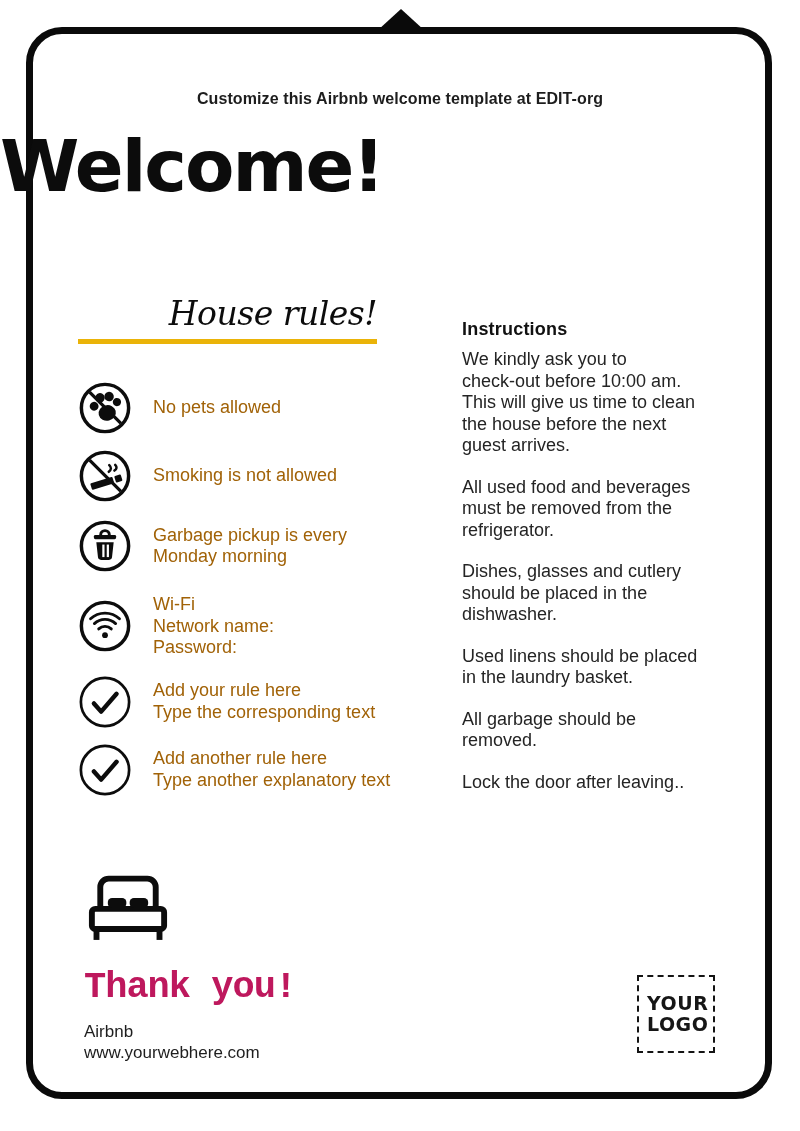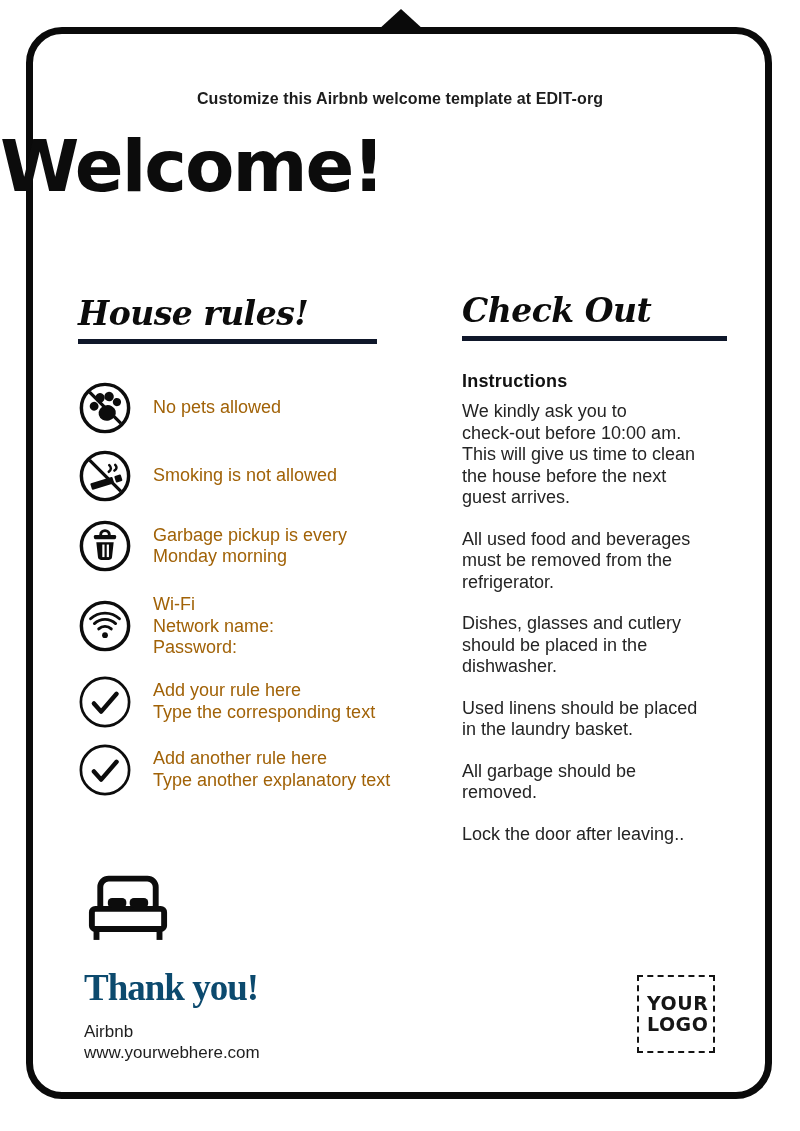--- a/index.html
+++ b/index.html
@@ -19,23 +19,23 @@
   .tagline{
     position:absolute;top:44px;left:0;width:800px;text-align:center;
     font-size:16px;font-weight:600;color:#1d1d1d;letter-spacing:.1px;margin-top:46px;
   }
   .title{
     position:absolute;top:124px;left:0;width:800px;text-align:left;
     font-family:"DejaVu Sans", sans-serif;font-weight:900;font-size:72px;
     letter-spacing:-2px;color:#0c0c0c;
   }
   .script-heading{
-    font-family:"DejaVu Serif", serif;font-style:italic;font-weight:bold;
+    font-family:"DejaVu Serif", serif;font-style:italic;font-weight:normal;
     font-size:33px;color:#0c0c0c;letter-spacing:-.5px;line-height:44px;
-    padding-bottom:3px;border-bottom:5px solid #0f172a;
+    padding-bottom:3px;border-bottom:5px solid #eab308;text-align:right;
   }
   .left-col{position:absolute;left:78px;top:292px;width:330px;}
   .left-col .script-heading{width:299px;box-sizing:border-box;}
   .rules-list{margin-top:37px;}
   .rule-row{display:flex;align-items:center;}
   .rule-row.mb14{margin-bottom:14px;}
   .rule-row.mb16{margin-bottom:16px;}
   .rule-row.mb21{margin-bottom:21px;}
   .rule-icon{width:54px;height:54px;flex:0 0 54px;}
   .rule-text{
@@ -48,22 +48,22 @@
     margin-top:30px;font-size:18px;font-weight:bold;color:#111111;
     letter-spacing:.2px;
   }
   .para{
     margin-top:9px;margin-bottom:20px;font-size:18px;line-height:21.5px;
     color:#242424;font-weight:500;white-space:pre-line;
   }
   .para + .para{margin-top:0;}
   .bed{position:absolute;left:86px;top:874px;width:84px;height:68px;}
   .thanks{
-    position:absolute;left:84px;top:966px;font-family:Liberation Serif, serif;
-    font-weight:900;font-size:37px;letter-spacing:-1px;color:#0c4a6e;
+    position:absolute;left:84px;top:966px;font-family:Liberation Mono, monospace;
+    font-weight:900;font-size:37px;letter-spacing:-1px;color:#be185d;
   }
   .contact{position:absolute;left:84px;top:1021px;font-size:17px;line-height:21px;color:#1e1e1e;}
   .logo-box{
     position:absolute;left:637px;top:975px;width:78px;height:78px;
     border:2px dashed #141414;box-sizing:border-box;
     display:flex;align-items:center;
   }
   .logo-text{
     padding-left:8px;font-family:"DejaVu Sans", sans-serif;font-weight:bold;
     font-size:19px;line-height:21px;letter-spacing:.5px;color:#161616;
@@ -166,21 +166,20 @@
         </svg>
       </span>
       <span class="rule-text">Add another rule here
 Type another explanatory text</span>
     </div>
 
   </div>
 </div>
 
 <div class="right-col">
-  <div class="script-heading">Check Out</div>
   <div class="instructions-label">Instructions</div>
   <div class="para">We kindly ask you to
 check-out before 10:00 am.
 This will give us time to clean
 the house before the next
 guest arrives.</div>
   <div class="para">All used food and beverages
 must be removed from the
 refrigerator.</div>
   <div class="para">Dishes, glasses and cutlery

